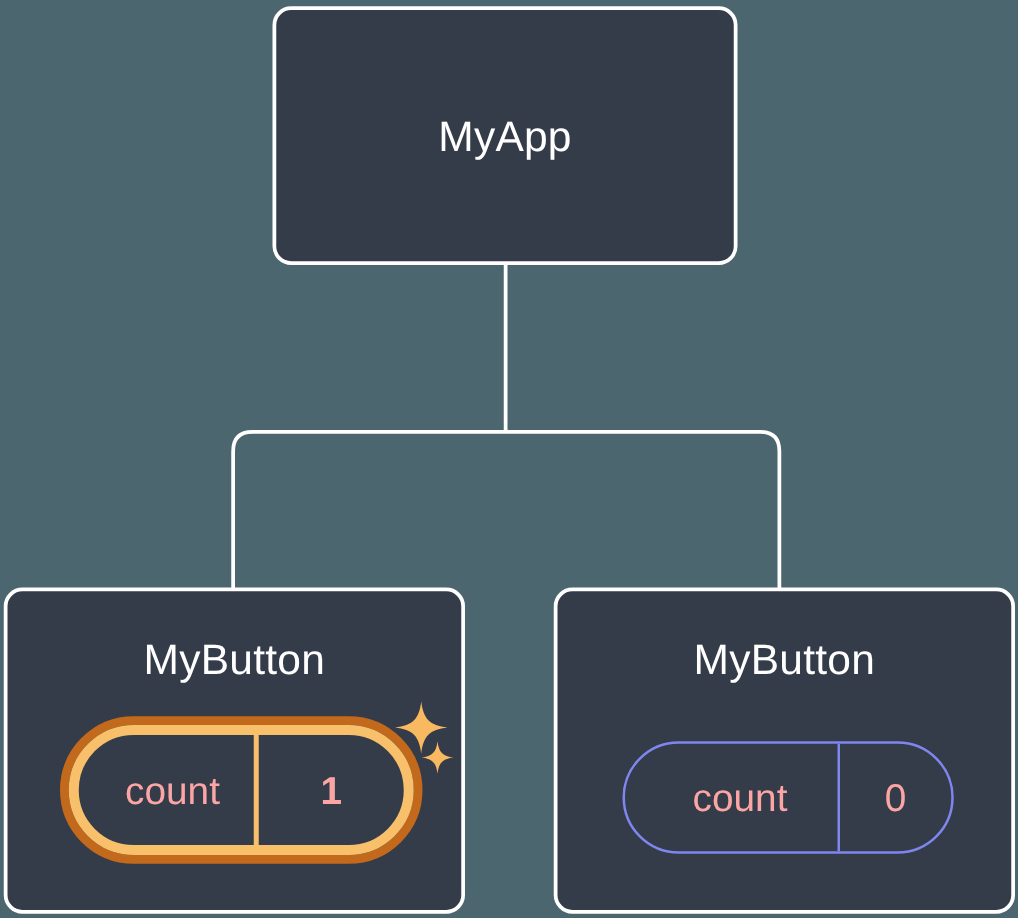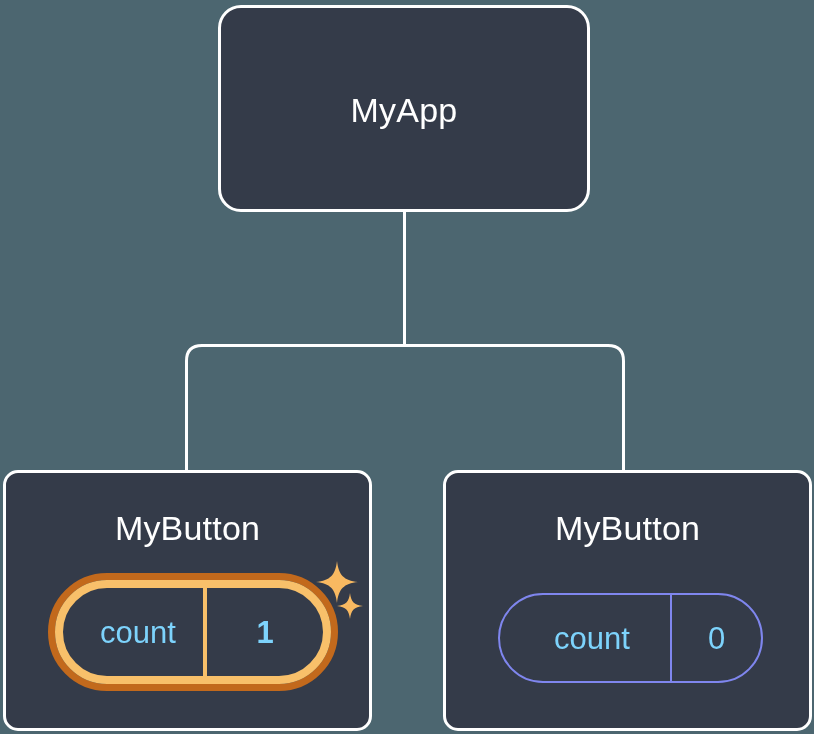--- a/index.html
+++ b/index.html
@@ -36,21 +36,20 @@
     box-sizing: border-box;
     background: #343b49;
     border: 3px solid #ffffff;
     border-radius: 15px;
   }
   .node-root {
     left: 218px;
     top: 5px;
     width: 372px;
     height: 207px;
-    border-radius: 23px;
   }
   .node-child-left {
     left: 3px;
     top: 470px;
     width: 369px;
     height: 261px;
   }
   .node-child-right {
     left: 443px;
     top: 470px;
@@ -84,21 +83,21 @@
     display: flex;
     align-items: stretch;
   }
   .pill-key,
   .pill-val {
     display: flex;
     align-items: center;
     justify-content: center;
     font-size: 31px;
     line-height: 1;
-    color: #7dd3fc;
+    color: #fca5a5;
     box-sizing: border-box;
   }
 
   
   .state-pill.plain {
     left: 52px;
     top: 120px;
     width: 265px;
     height: 90px;
     border: 2px solid #7f86ee;

